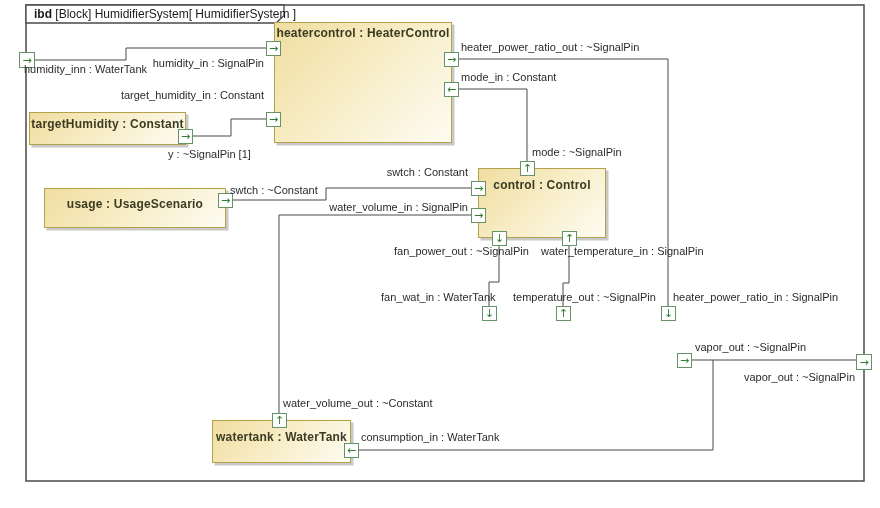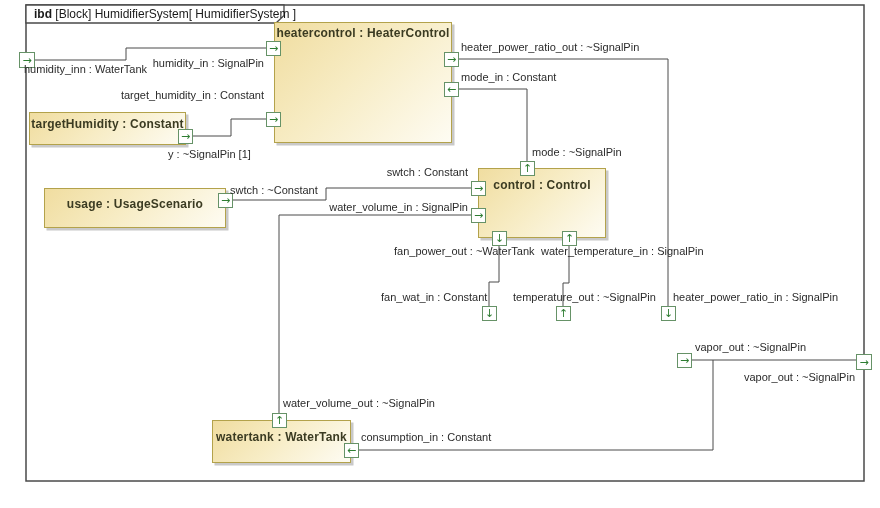--- a/index.html
+++ b/index.html
@@ -137,23 +137,23 @@
   <div class="lbl" style="left:8px;top:63px">humidity_inn : WaterTank</div>
   <div class="lbl" style="right:632px;top:57px">humidity_in : SignalPin</div>
   <div class="lbl" style="right:632px;top:89px">target_humidity_in : Constant</div>
   <div class="lbl" style="left:152px;top:148px">y : ~SignalPin [1]</div>
   <div class="lbl" style="left:445px;top:41px">heater_power_ratio_out : ~SignalPin</div>
   <div class="lbl" style="left:445px;top:71px">mode_in : Constant</div>
   <div class="lbl" style="left:516px;top:146px">mode : ~SignalPin</div>
   <div class="lbl" style="left:214px;top:184px">swtch : ~Constant</div>
   <div class="lbl" style="right:428px;top:166px">swtch : Constant</div>
   <div class="lbl" style="right:428px;top:201px">water_volume_in : SignalPin</div>
-  <div class="lbl" style="left:378px;top:245px">fan_power_out : ~WaterTank</div>
+  <div class="lbl" style="left:378px;top:245px">fan_power_out : ~SignalPin</div>
   <div class="lbl" style="left:525px;top:245px">water_temperature_in : SignalPin</div>
-  <div class="lbl" style="left:365px;top:291px">fan_wat_in : Constant</div>
+  <div class="lbl" style="left:365px;top:291px">fan_wat_in : WaterTank</div>
   <div class="lbl" style="left:497px;top:291px">temperature_out : ~SignalPin</div>
   <div class="lbl" style="left:657px;top:291px">heater_power_ratio_in : SignalPin</div>
   <div class="lbl" style="left:679px;top:341px">vapor_out : ~SignalPin</div>
   <div class="lbl" style="left:728px;top:371px">vapor_out : ~SignalPin</div>
-  <div class="lbl" style="left:267px;top:397px">water_volume_out : ~SignalPin</div>
-  <div class="lbl" style="left:345px;top:431px">consumption_in : Constant</div>
+  <div class="lbl" style="left:267px;top:397px">water_volume_out : ~Constant</div>
+  <div class="lbl" style="left:345px;top:431px">consumption_in : WaterTank</div>
 
 </div>
 
 </body></html>

